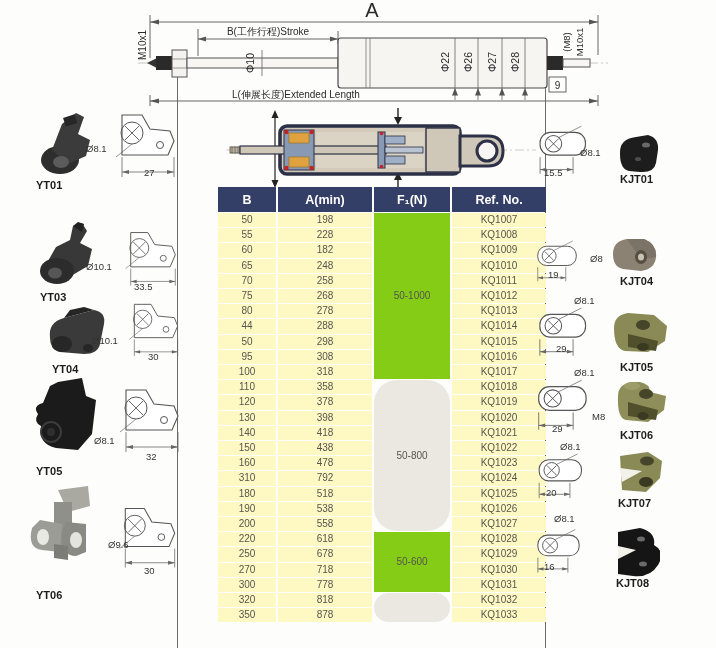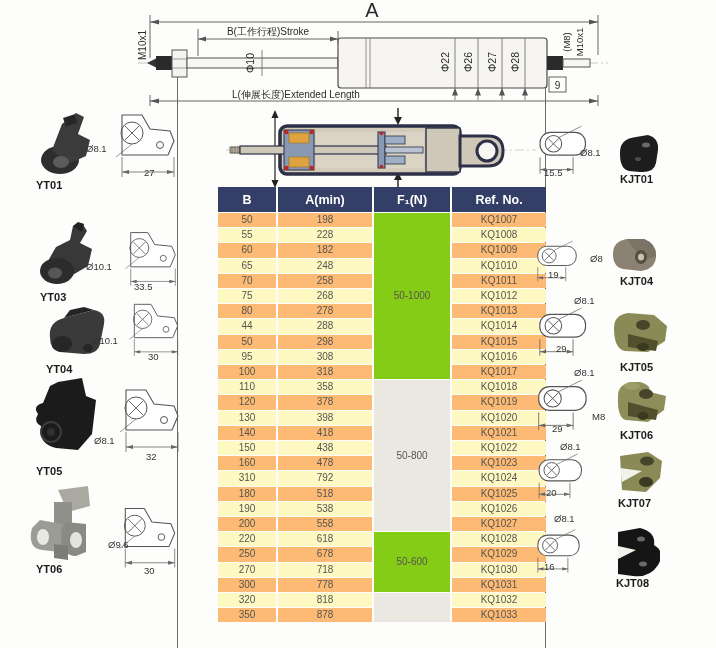--- a/index.html
+++ b/index.html
@@ -9,22 +9,22 @@
   svg text{font-family:"Liberation Sans",sans-serif;fill:#2b2b2b;}
   .lbl{position:absolute;font-size:9.5px;color:#333;white-space:nowrap;line-height:1;}
   .fname{position:absolute;font-size:11px;font-weight:600;color:#1c1c1c;white-space:nowrap;line-height:1;}
   .vline{position:absolute;width:1px;background:#6a6a6a;}
   
   #spec-table{position:absolute;left:216px;top:186px;border-collapse:separate;border-spacing:2px 1px;
               font-size:10px;color:#57554f;}
   #spec-table th{background:#333f66;color:#fff;font-size:12.5px;font-weight:bold;height:25px;padding:0 4px;}
   #spec-table td{text-align:center;height:14.2px;padding:0;line-height:14.2px;}
   .cb{width:50px;} .ca{width:86px;} .cf{width:68px;} .cr{width:86px;}
-  .gray{background:#fdba74;} .light{background:#fef9c3;}
-  .fgray{background:#84cc16;} .flight{background:#eae8e1;}
+  .gray{background:#fef9c3;} .light{background:#fef9c3;}
+  .fgray{background:#84cc16;} .flight{background:#eae8e1;border-radius:23px;}
   .schem svg{display:block;width:100%;height:100%;}
 </style>
 </head>
 <body>
 
 <div id="canvas">
 
   <svg class="abs" style="left:0;top:0" width="716" height="106" viewBox="0 0 716 106">
 
     <line x1="138" y1="63" x2="608" y2="63" stroke="#b8b8b2" stroke-width="0.8" stroke-dasharray="10 3 2 3"></line>
@@ -353,21 +353,21 @@
         <line x1="14" y1="52" x2="14" y2="72" stroke="#666" stroke-width="0.8"></line>
         <line x1="66" y1="52" x2="66" y2="72" stroke="#666" stroke-width="0.8"></line>
         <line x1="14" y1="67" x2="66" y2="67" stroke="#666" stroke-width="0.8"></line>
         <polygon points="14,67 21,65 21,69" fill="#666"></polygon>
         <polygon points="66,67 59,65 59,69" fill="#666"></polygon>
         <line x1="24" y1="39" x2="8" y2="52" stroke="#666" stroke-width="0.7"></line>
       </svg>
     </div>
   <div class="lbl" style="left:92px;top:336px">Ø10.1</div>
   <div class="lbl" style="left:148px;top:352px">30</div>
-  <div class="fname" style="left:46px;top:364px">YT04</div>
+  <div class="fname" style="left:52px;top:364px">YT04</div>
 
   <svg class="abs" style="left:28px;top:374px" width="84" height="92" viewBox="0 0 84 92">
     <path d="M30 8 L54 4 L58 22 L68 26 L64 60 L50 76 L28 74 Q10 70 13 52 Q5 48 10 40 Q4 32 15 29 L22 12 Z" fill="#1b1b1b"></path>
     <circle cx="23" cy="58" r="10" fill="#1b1b1b" stroke="#3c3c3c" stroke-width="2"></circle>
     <circle cx="23" cy="58" r="4" fill="#2f2f2f"></circle>
   </svg>
   <div class="schem abs" style="left:112px;top:376px;width:80px;height:92px">
       <svg viewBox="0 0 80 84">
         <path d="M14 10 L34 10 L42 24 L62 26 L66 36 L60 50 L14 50 Z" fill="#fff" stroke="#555" stroke-width="1.1"></path>
         <circle cx="24" cy="28" r="11" fill="none" stroke="#555" stroke-width="1"></circle>
@@ -405,21 +405,21 @@
         <line x1="14" y1="52" x2="14" y2="72" stroke="#666" stroke-width="0.8"></line>
         <line x1="66" y1="52" x2="66" y2="72" stroke="#666" stroke-width="0.8"></line>
         <line x1="14" y1="67" x2="66" y2="67" stroke="#666" stroke-width="0.8"></line>
         <polygon points="14,67 21,65 21,69" fill="#666"></polygon>
         <polygon points="66,67 59,65 59,69" fill="#666"></polygon>
         <line x1="24" y1="39" x2="8" y2="52" stroke="#666" stroke-width="0.7"></line>
       </svg>
     </div>
   <div class="lbl" style="left:108px;top:540px">Ø9.6</div>
   <div class="lbl" style="left:144px;top:566px">30</div>
-  <div class="fname" style="left:36px;top:564px">YT06</div>
+  <div class="fname" style="left:36px;top:590px">YT06</div>
 
   <div class="schem abs" style="left:538px;top:122px;width:66px;height:58px">
       <svg viewBox="0 0 64 52">
         <rect x="2" y="8" width="44" height="22" rx="10" fill="#fff" stroke="#555" stroke-width="1.1"></rect>
         <circle cx="15" cy="19" r="8" fill="none" stroke="#555" stroke-width="1"></circle>
         <line x1="10" y1="14" x2="20" y2="24" stroke="#555" stroke-width="0.9"></line>
         <line x1="10" y1="24" x2="20" y2="14" stroke="#555" stroke-width="0.9"></line>
         <line x1="20" y1="13" x2="42" y2="2" stroke="#666" stroke-width="0.7"></line>
         <line x1="2" y1="32" x2="2" y2="48" stroke="#666" stroke-width="0.8"></line>
         <line x1="34" y1="32" x2="34" y2="48" stroke="#666" stroke-width="0.8"></line>

